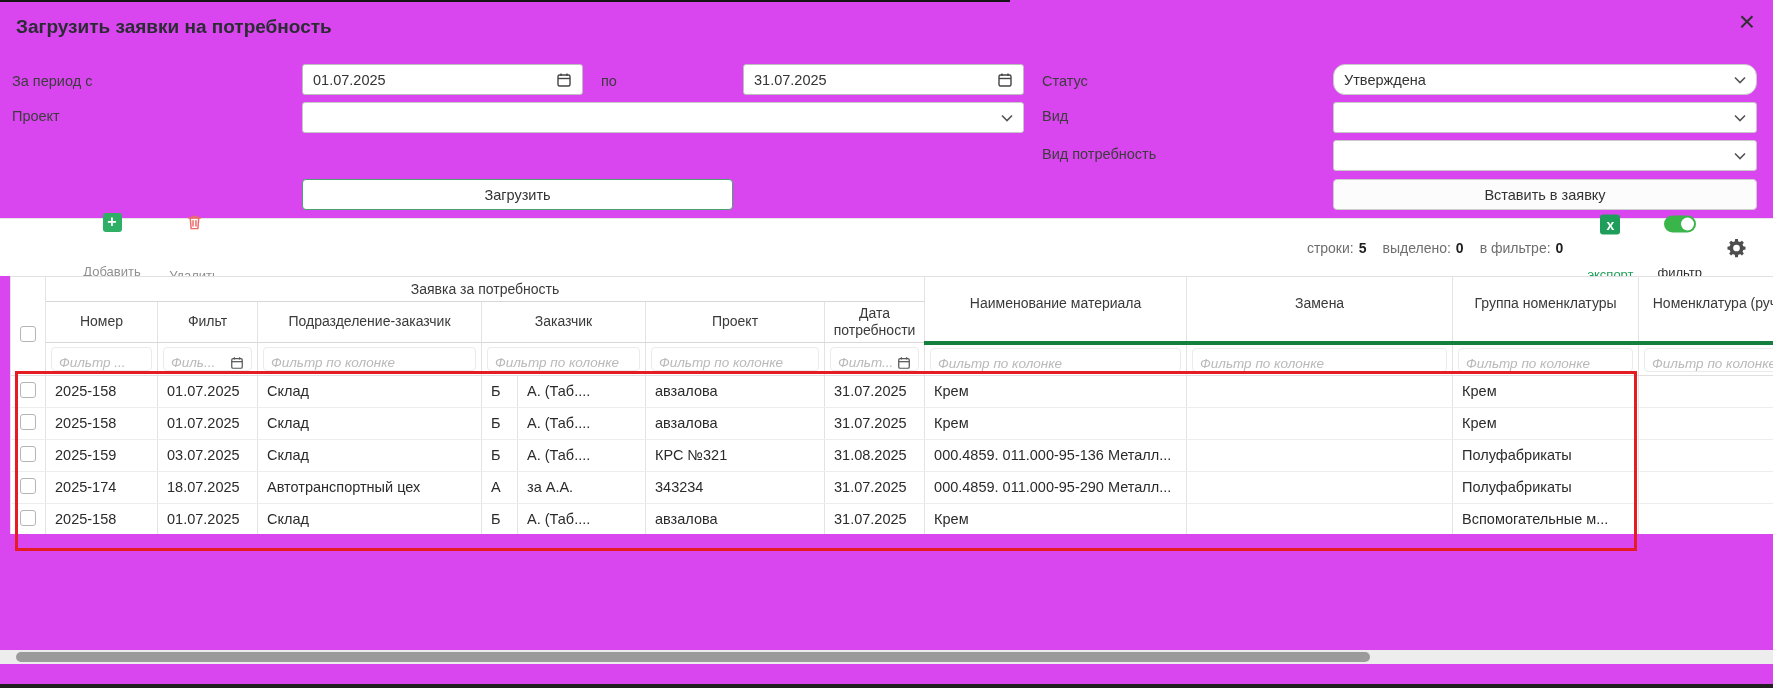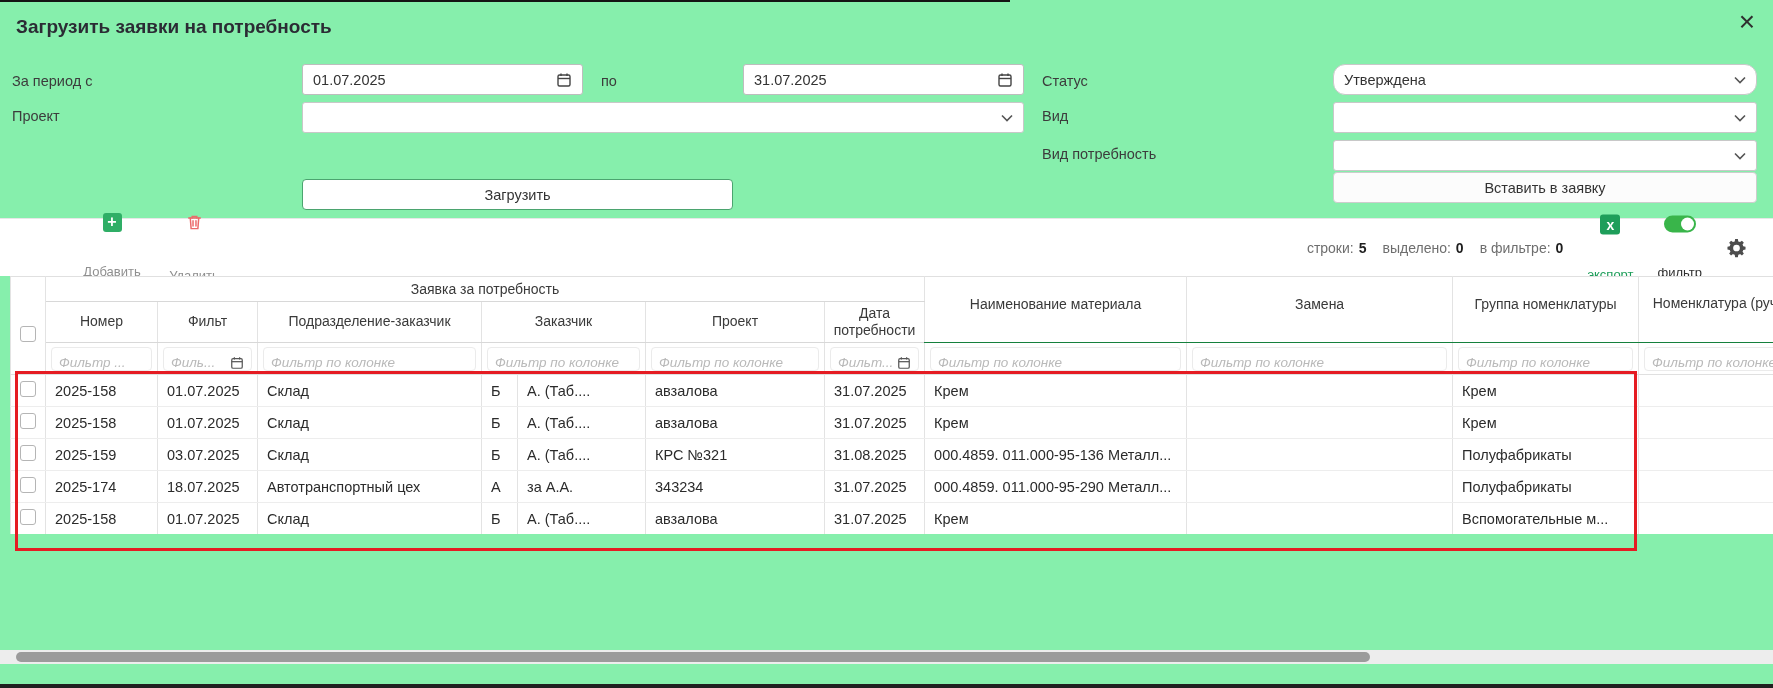--- a/index.html
+++ b/index.html
@@ -1,18 +1,18 @@
 <!DOCTYPE html>
 <html><head>
 <meta charset="utf-8">
 <style>
   * { margin:0; padding:0; box-sizing:border-box; }
   html,body { background:#fff; }
   body { font-family:"Liberation Sans", sans-serif; color:#333; }
-  .screen { position:relative; width:1773px; height:688px; background:#86efac; overflow:hidden; }
+  .screen { position:relative; width:1773px; height:688px; background:#d946ef; overflow:hidden; }
 
   
   .top-edge { position:absolute; top:0; left:0; width:1010px; height:2px; background:#141414; }
   .bottom-edge { position:absolute; bottom:0; left:0; width:100%; height:4px; background:#202020; }
 
   
   .dlg-title { position:absolute; left:16px; top:16px; font-size:19px; font-weight:700; color:#2b2b34; }
   .dlg-close { position:absolute; right:18px; top:8px; font-size:28px; line-height:1; color:#2f2f2f; cursor:pointer; background:none; border:none; font-family:inherit; }
 
   
@@ -45,21 +45,21 @@
   .gear { display:flex; align-items:center; cursor:pointer; }
 
   
   .table-wrap { position:absolute; top:276px; left:10px; width:1763px; height:258px; overflow:hidden; }
   table.grid { border-collapse:collapse; table-layout:fixed; width:1843px; background:#fff; }
   .grid th, .grid td { border-right:1px solid #e3e3e3; overflow:hidden; white-space:nowrap; }
   .grid th { font-weight:400; font-size:14px; color:#3a3a3a; text-align:center; vertical-align:middle; background:#fff; border-top:1px solid #e0e0e0; }
   .grid th:first-child, .grid td:first-child { border-left:1px solid #e3e3e3; }
   tr.group-row th { height:25px; }
   .th-group { border-bottom:1px solid #d8d8d8; }
-  .th-tall { border-bottom:1px solid #15803d; vertical-align:bottom; padding-bottom:11px; }
+  .th-tall { border-bottom:4px solid #15803d; vertical-align:bottom; padding-bottom:11px; }
   .th-tall.wrap { white-space:normal; line-height:1.25; }
   tr.header-row th { height:41px; border-bottom:1px solid #d8d8d8; white-space:normal; line-height:1.25; padding:0 4px; }
   .th-check { vertical-align:top; padding-top:19px; text-align:center; border-bottom:1px solid #e0e0e0; }
   tr.filter-row td { height:32px; padding:3px 5px; border-bottom:1px solid #e0e0e0; background:#fff; }
   .f-box { display:flex; align-items:flex-end; height:24px; border:1px solid #ebebeb; border-radius:4px; padding:0 7px; background:#fff; }
   .f-input { border:none; outline:none; background:transparent; width:100%; font-family:inherit; font-style:italic; font-size:13.5px; color:#555; min-width:0; }
   .f-input::placeholder { color:#b9b9b9; font-style:italic; opacity:1; }
   .cal { display:flex; align-items:center; flex:0 0 auto; margin-left:4px; cursor:pointer; }
   tbody.rows td { height:32px; font-size:14.5px; color:#2b2b2b; padding:0 9px; border-bottom:1px solid #ededed; background:#fff; }
   td.td-check { text-align:center; padding:0; }
@@ -143,21 +143,21 @@
   <div class="field sel" style="left:1333px;top:140px;width:424px;">
     <span class="val"></span>
     <span class="ico">
       <svg width="12" height="8" viewBox="0 0 12 8">
           <path d="M1 1.5 L6 6.5 L11 1.5" fill="none" stroke="#555" stroke-width="1.6"></path>
         </svg>
     </span>
   </div>
 
   <button class="btn load" style="left:302px;top:179px;width:431px;">Загрузить</button>
-  <button class="btn insert" style="left:1333px;top:172px;width:424px;">Вставить в заявку</button>
+  <button class="btn insert" style="left:1333px;top:179px;width:424px;">Вставить в заявку</button>
 
   <div class="toolbar">
     <div class="tb-left">
       <div class="tb-btn">
         <span class="plus-icon">+</span>
         <span class="tb-lbl">Добавить</span>
       </div>
       <div class="tb-btn">
         <span>
           <svg width="19" height="19" viewBox="0 0 18 18" fill="none" stroke="#ec6a6a" stroke-width="1.4" stroke-linecap="round">

